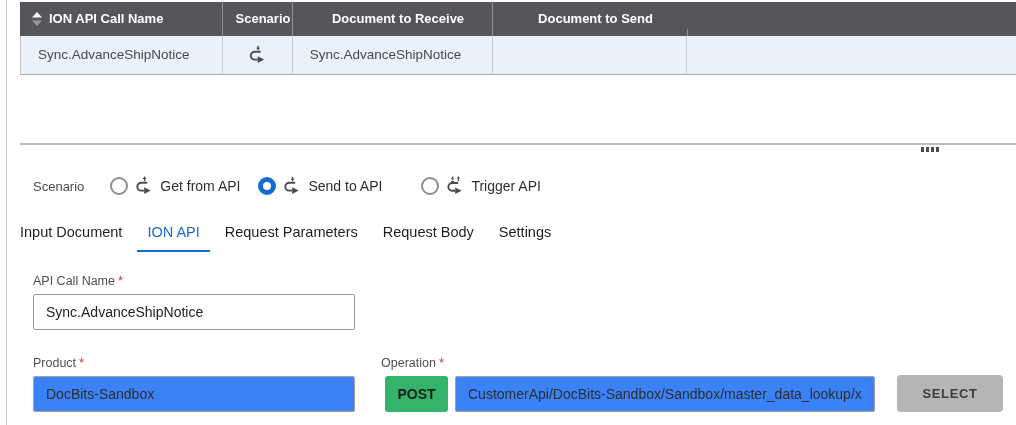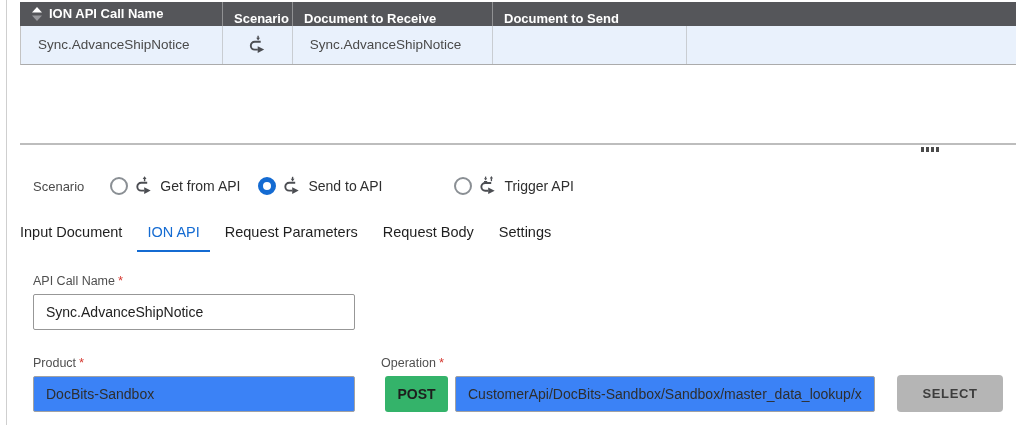--- a/index.html
+++ b/index.html
@@ -8,42 +8,42 @@
     --header-bg:#55565a;
     --row-bg:#e9f1fc;
   }
   *{box-sizing:border-box;margin:0;padding:0;}
   body{font-family:"Liberation Sans","DejaVu Sans",sans-serif;background:#fff;}
   .screen{position:relative;width:1016px;height:425px;background:#fff;overflow:hidden;}
   .left-border{position:absolute;left:6px;top:0;width:1px;height:425px;background:#cfcfcf;}
 
   
   .grid{position:absolute;left:20px;top:2px;width:996px;}
-  .grid-header{display:flex;height:24px;background:var(--header-bg);}
+  .grid-header{display:flex;height:34px;background:var(--header-bg);text-align:center;}
   .hcell{color:#fff;font-size:13px;font-weight:bold;line-height:34px;padding-left:11px;
          white-space:nowrap;overflow:hidden;border-left:1px solid rgba(255,255,255,.35);}
   .hcell.first{border-left:none;display:flex;align-items:center;gap:7px;padding-left:12px;}
   .grid-row{display:flex;height:39px;background:var(--row-bg);
             border-bottom:1px solid #ababab;border-left:1px solid #c3c3c3;}
   .cell{font-size:13.5px;color:#4a4a4a;line-height:38px;padding-left:17px;
         border-right:1px solid #c9cdd2;white-space:nowrap;overflow:hidden;}
   .cell.center{display:flex;align-items:center;justify-content:center;padding-left:0;}
   .c1{width:202px;} .c2{width:70px;} .c3{width:200px;} .c4{width:195px;} .c5{width:329px;border-right:none;margin-top:27px;}
 
   
   .divider{position:absolute;left:20px;top:143px;width:996px;height:2px;background:#bdbdbd;}
   .gripper{position:absolute;left:921px;top:147px;display:flex;gap:2px;cursor:row-resize;}
   .gripper i{display:block;width:3px;height:5px;background:#4a4a4a;}
 
   
   .scenario-row{position:absolute;left:33px;top:175px;height:22px;display:flex;align-items:center;}
   .scn-label{font-size:13px;color:#4a4a4a;margin-right:26px;}
   .opt{display:flex;align-items:center;gap:6px;cursor:pointer;}
   .opt .lbl{font-size:14px;color:#2f2f2f;}
-  .opt.gap-sm{margin-right:18px;} .opt.gap-lg{margin-right:72px;}
+  .opt.gap-sm{margin-right:18px;} .opt.gap-lg{margin-right:39px;}
   .radio{width:18px;height:18px;border-radius:50%;background:#fff;border:2px solid #8a8f94;flex:0 0 auto;}
   .radio.selected{border:5px solid var(--accent);}
   .scn-icon{flex:0 0 auto;display:block;}
 
   
   .tabs{position:absolute;left:10px;top:222px;display:flex;gap:5px;}
   .tab{padding:0 10px 8px;font-size:14.5px;line-height:20px;color:#1f1f1f;cursor:pointer;
        border-bottom:2px solid transparent;white-space:nowrap;}
   .tab.active{color:var(--accent);border-bottom-color:var(--accent);}
 

